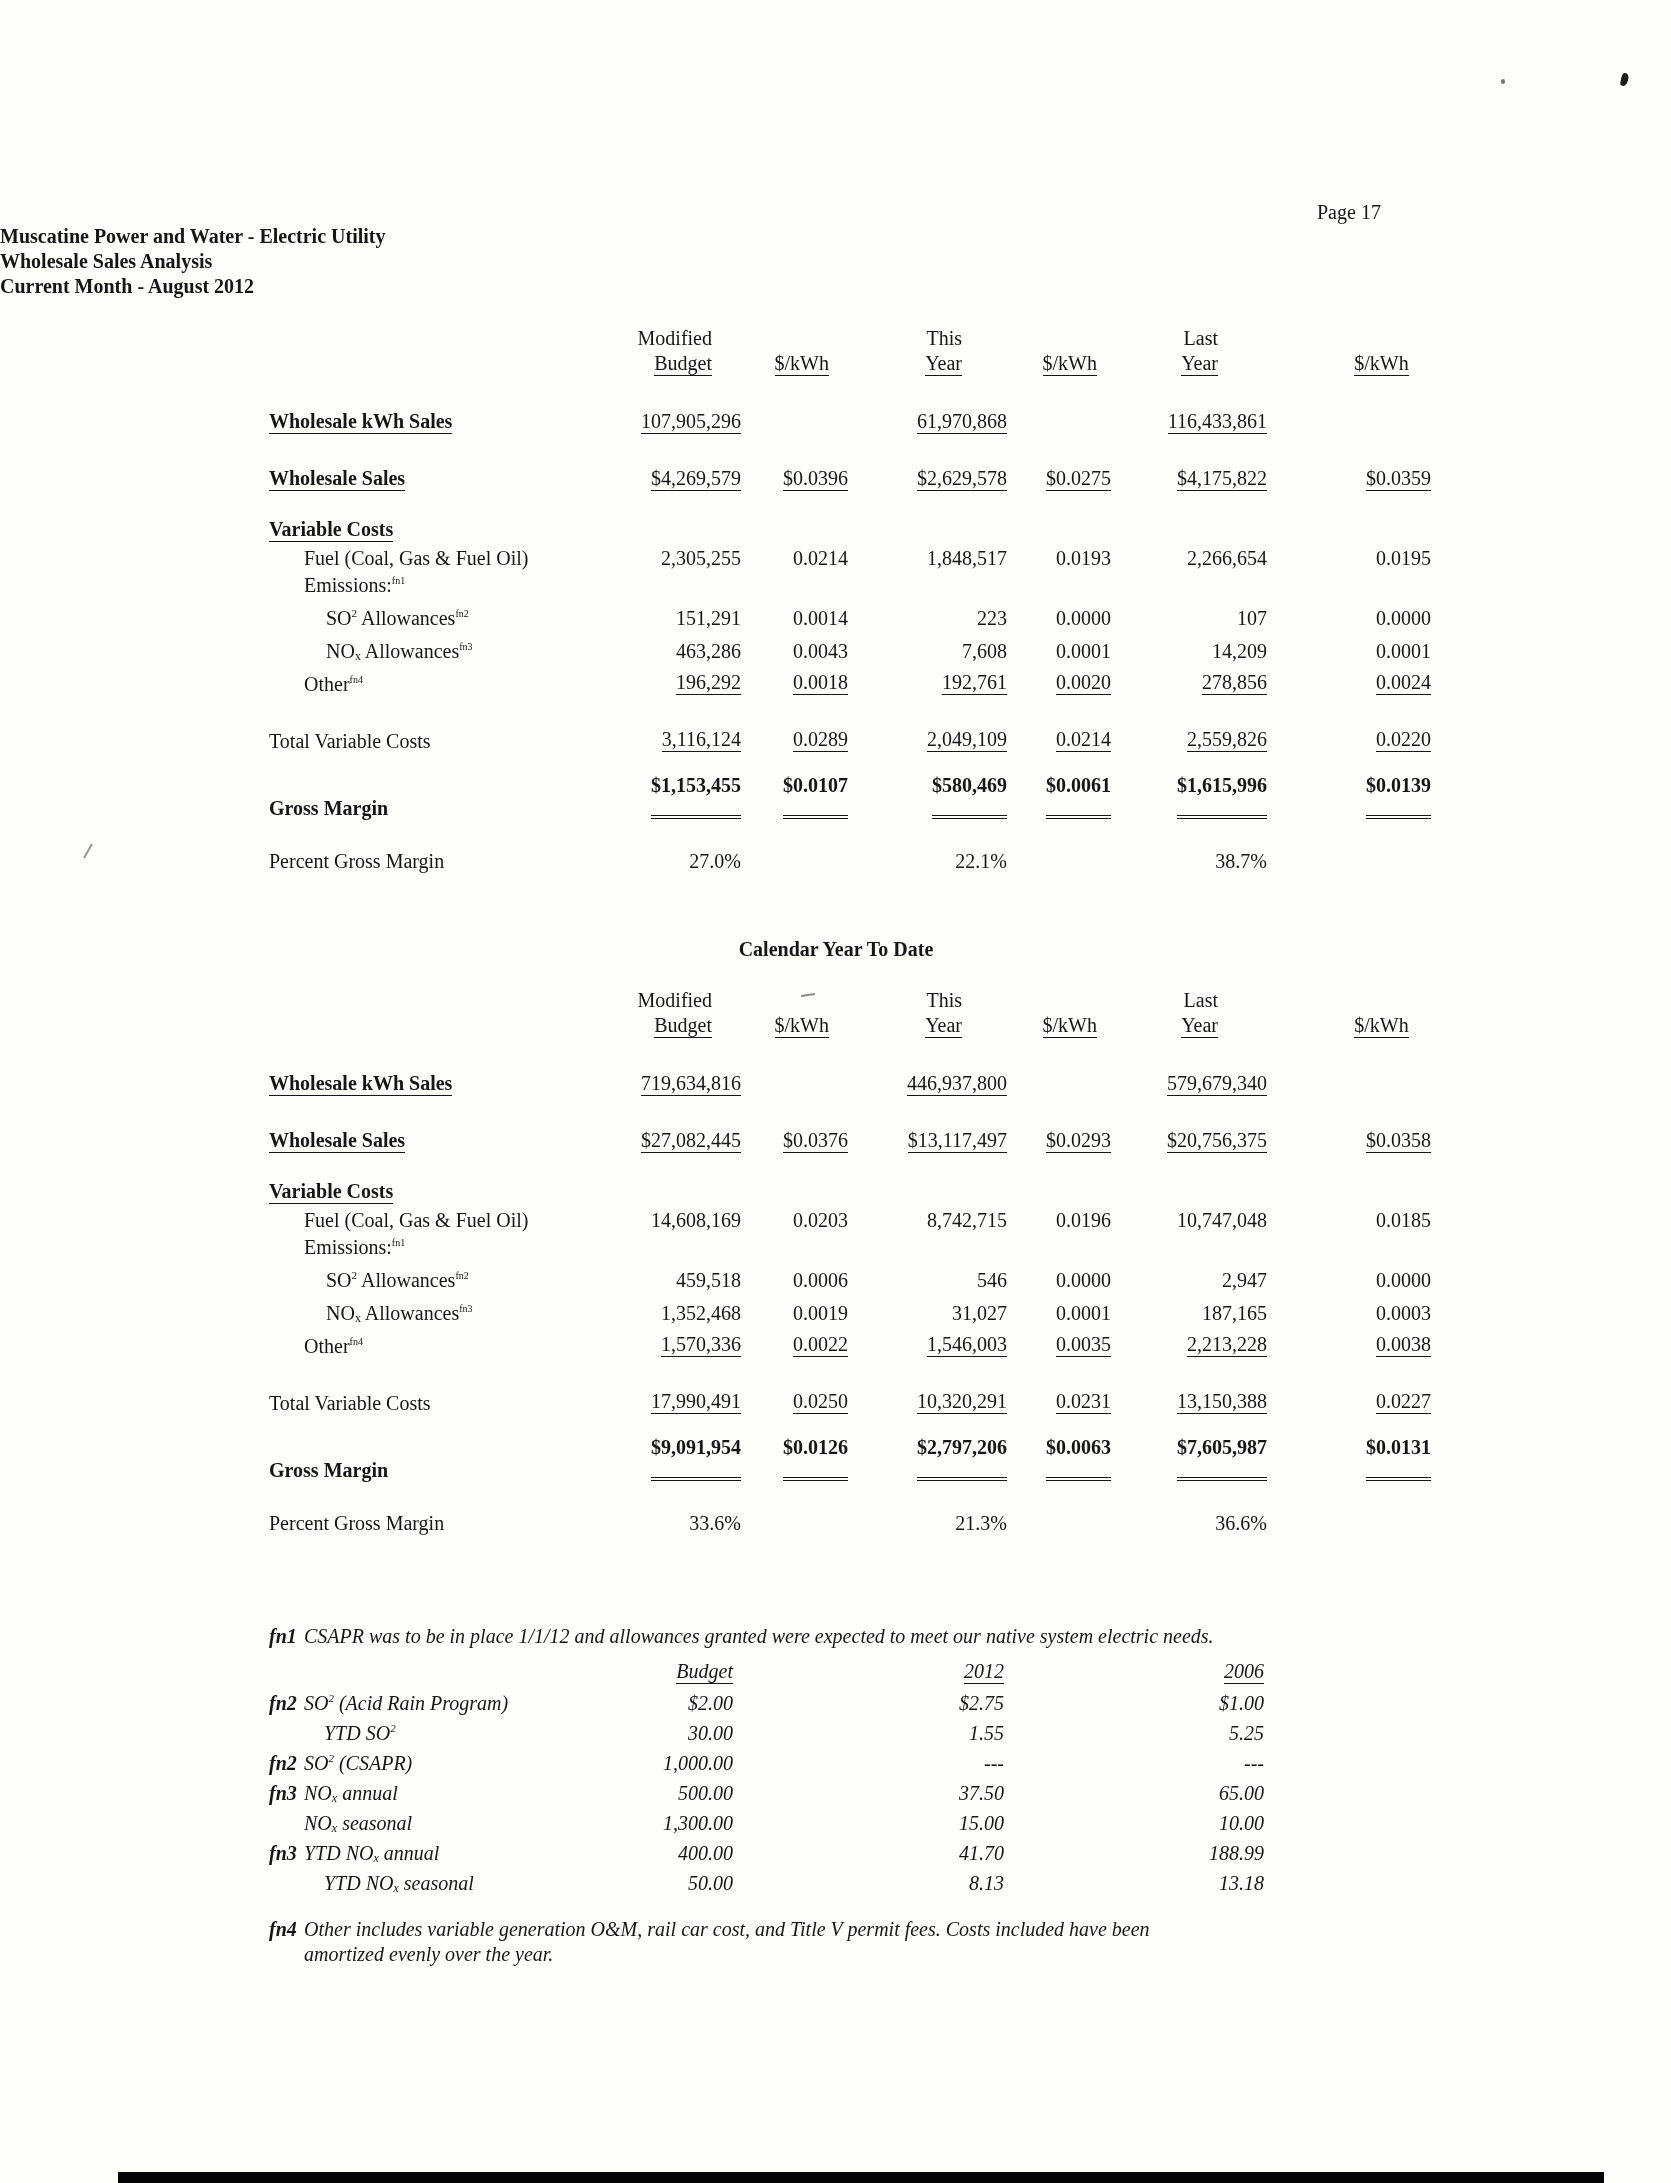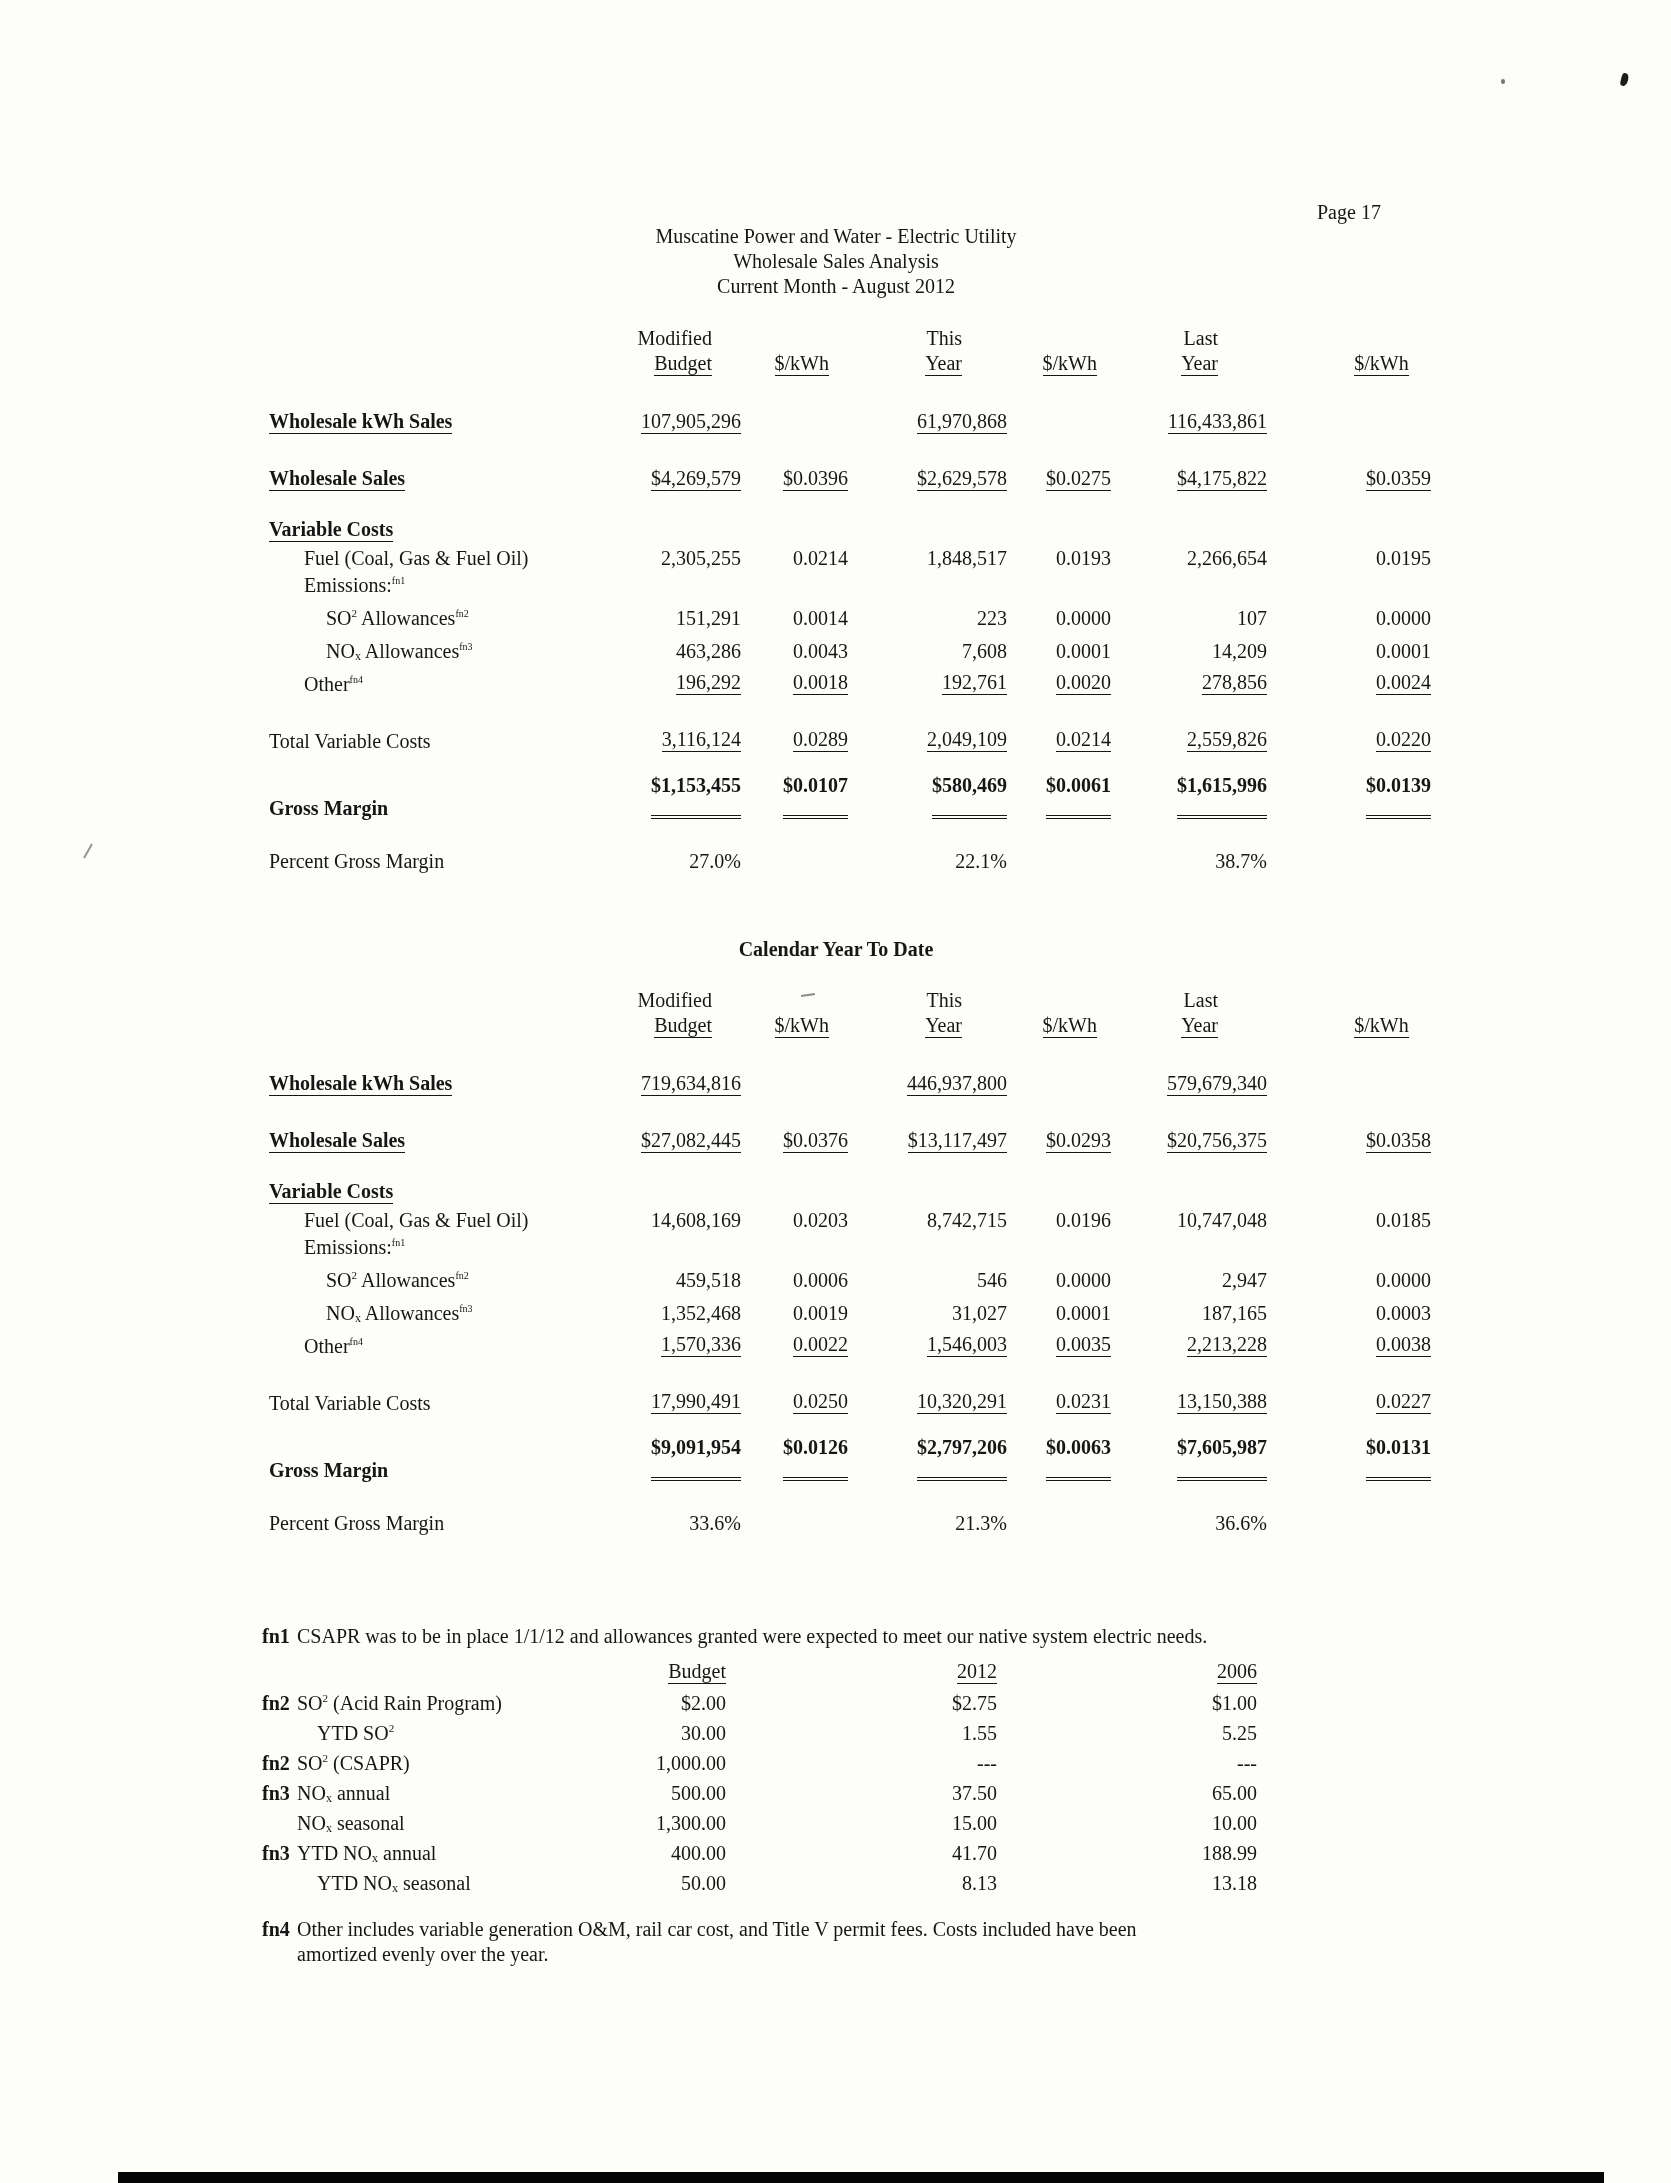--- a/index.html
+++ b/index.html
@@ -11,22 +11,22 @@
     overflow:hidden;
   }
   .b { font-weight:bold; }
   .u  { display:inline-block; border-bottom:1.5px solid #161616; padding-bottom:1px; line-height:1.05; }
   .du { display:inline-block; border-bottom:4.5px double #161616; padding-bottom:19px; line-height:1.05; }
   sup { font-size:55%; line-height:0; vertical-align:super; }
   sub { font-size:60%; line-height:0; vertical-align:baseline; position:relative; top:0.18em; }
   sup.fn { font-size:50%; }
 
   .page-number { position:absolute; top:201px; left:1317px; white-space:nowrap; }
-  .titles { position:absolute; top:224px; left:0; width:100%; text-align:center;
-            font-weight:normal; line-height:25px; }
+  .titles { position:absolute; top:224px; left:0; width:100%; 
+            font-weight:bold; line-height:25px; }
   .ytd-title { position:absolute; top:938px; left:0; width:100%; text-align:center; font-weight:bold; }
 
   table { border-collapse:collapse; table-layout:fixed; }
   td { padding:0; vertical-align:bottom; white-space:nowrap; line-height:1.1; }
   .num { text-align:right; }
 
   .main { position:absolute; left:269px; width:1162px; }
   .cm-table  { top:322px; }
   .ytd-table { top:984px; }
   .main tr { height:33px; }
@@ -40,21 +40,21 @@
   .main tr.sp40 { height:20px; }
   .in1 { padding-left:35px; }
   .in2 { padding-left:57px; }
   .hp1 { padding-right:29px; }
   .hp2 { padding-right:19px; }
   .hp3 { padding-right:45px; }
   .hp4 { padding-right:14px; }
   .hp5 { padding-right:49px; }
   .hp6 { padding-right:22.3px; }
 
-  .footnotes { position:absolute; left:262px; top:1624px; width:1291px; line-height:25px; }
+  .footnotes { position:absolute; left:269px; top:1624px; width:1291px; line-height:25px;font-style:italic; }
   .fnline { white-space:nowrap; }
   .fnmark { display:inline-block; width:35px; font-weight:bold; }
   .intro { margin-top:22px; }
   .fn-table { margin-top:5px; }
   .fn-table tr { height:30px; }
   .fn-table td.mark { font-weight:bold; }
   .ind { padding-left:20px; }
   .fn4 { margin-top:23px; }
   .fn4-cont { padding-left:35px; }
 

